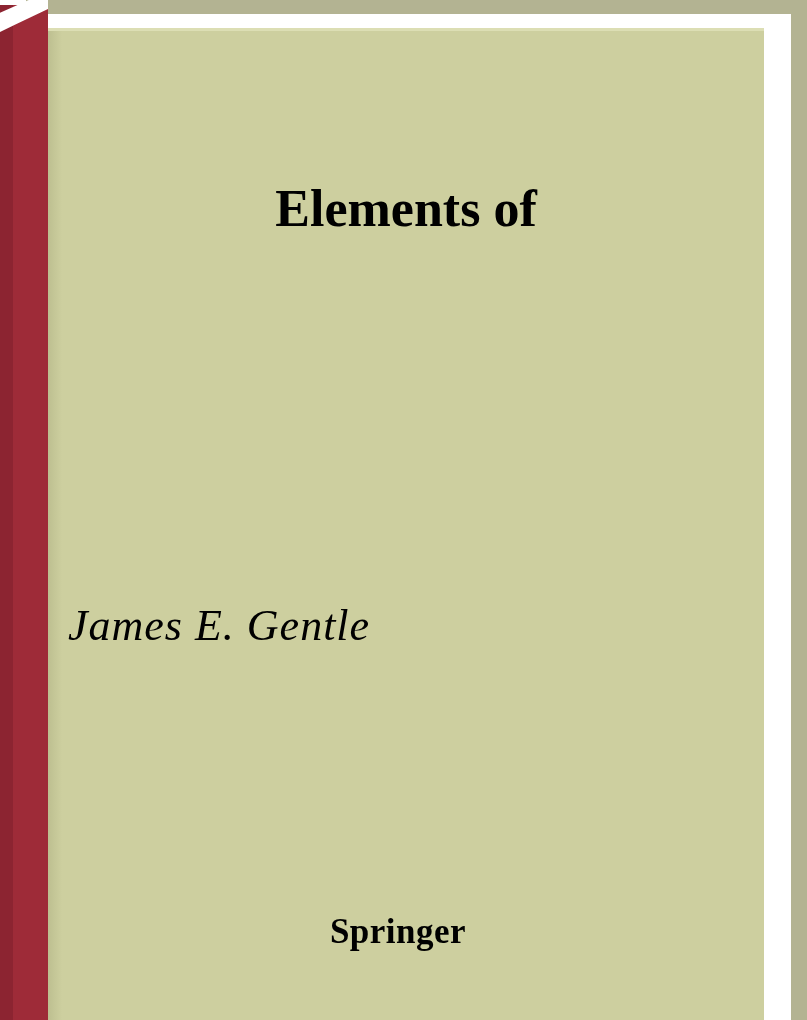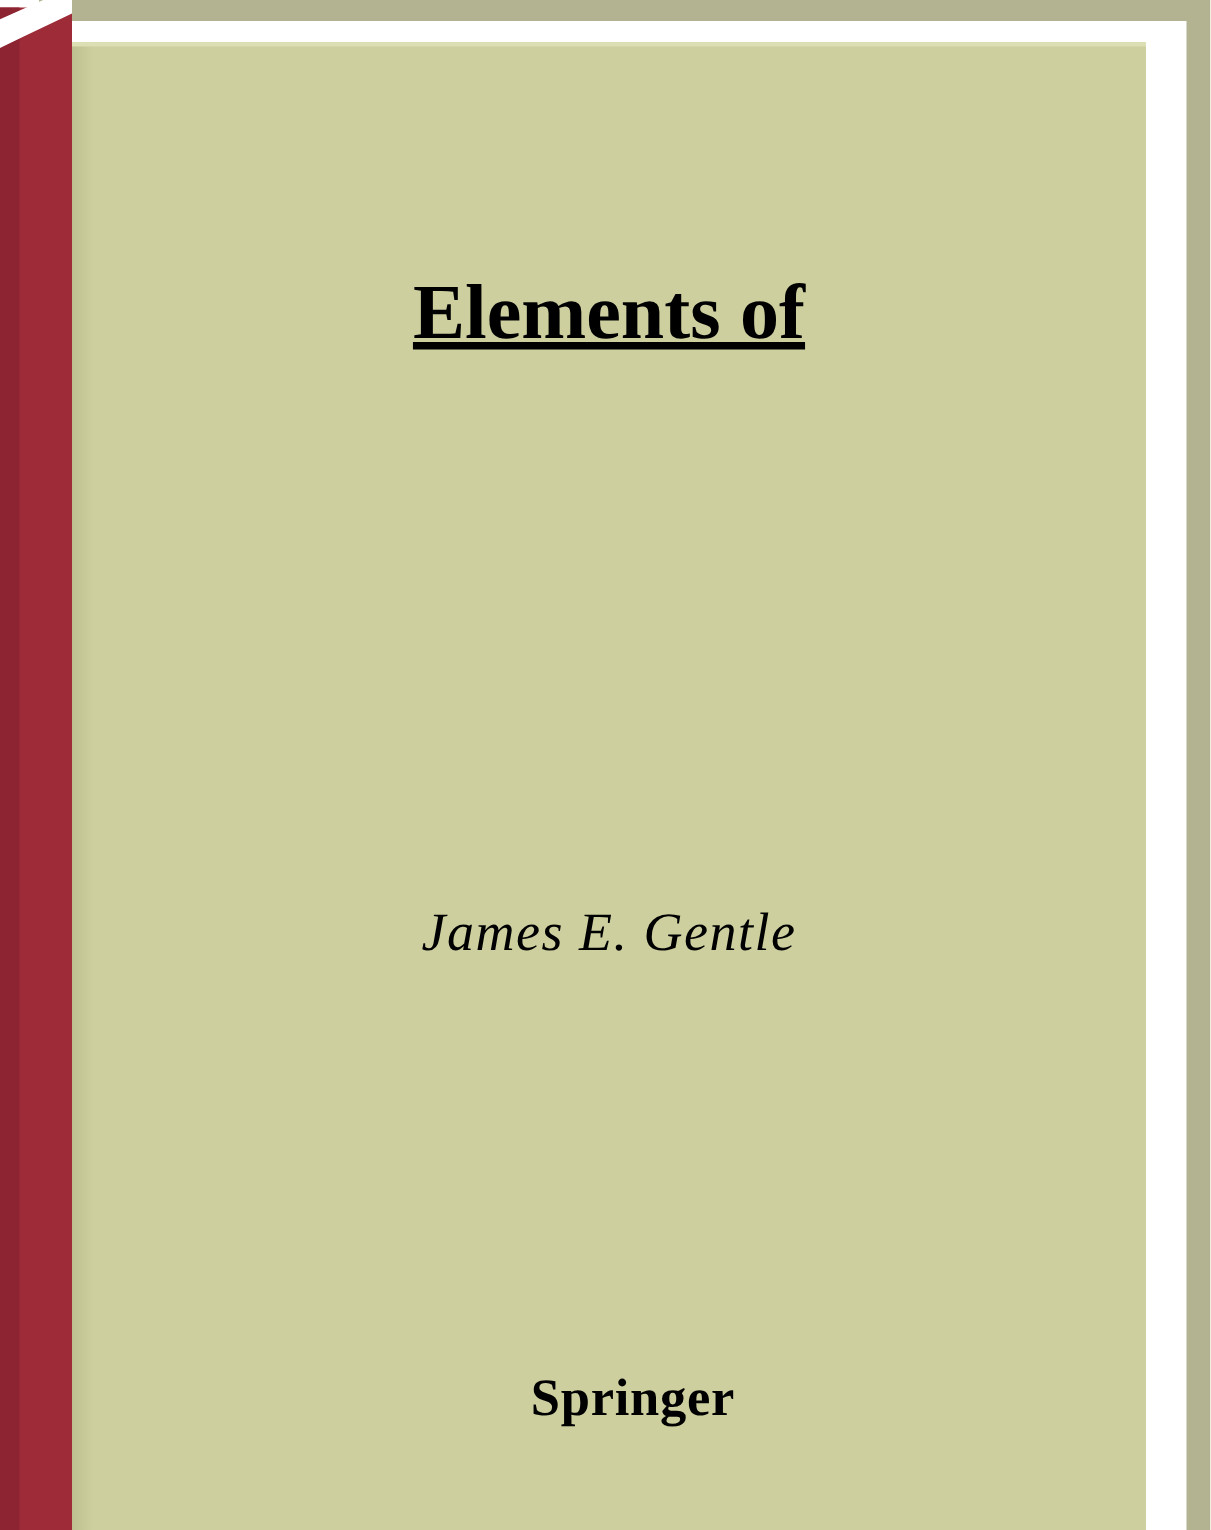--- a/index.html
+++ b/index.html
@@ -99,41 +99,39 @@
     left: 68px;
     top: 176px;
     width: 676px;
     text-align: center;
     color: #000000;
     font-family: "Liberation Serif", serif;
     font-weight: bold;
     font-size: 52px;
     line-height: 1.28;
     letter-spacing: 0px;
-    text-decoration: underline;
   }
   .title .line2 {
     display: block;
     letter-spacing: -0.5px;
   }
   .author {
     position: absolute;
     left: 68px;
     top: 600px;
     width: 676px;
-    text-align: center;
     color: #000000;
     font-family: "Liberation Serif", serif;
     font-style: italic;
-    font-size: 36px;
+    font-size: 44px;
     letter-spacing: 1px;
   }
   .publisher {
     position: absolute;
-    left: 84px;
+    left: 60px;
     top: 912px;
     width: 676px;
     text-align: center;
     color: #000000;
     font-family: "Liberation Serif", serif;
     font-weight: bold;
     font-size: 35px;
     letter-spacing: 0.5px;
   }
 </style>

